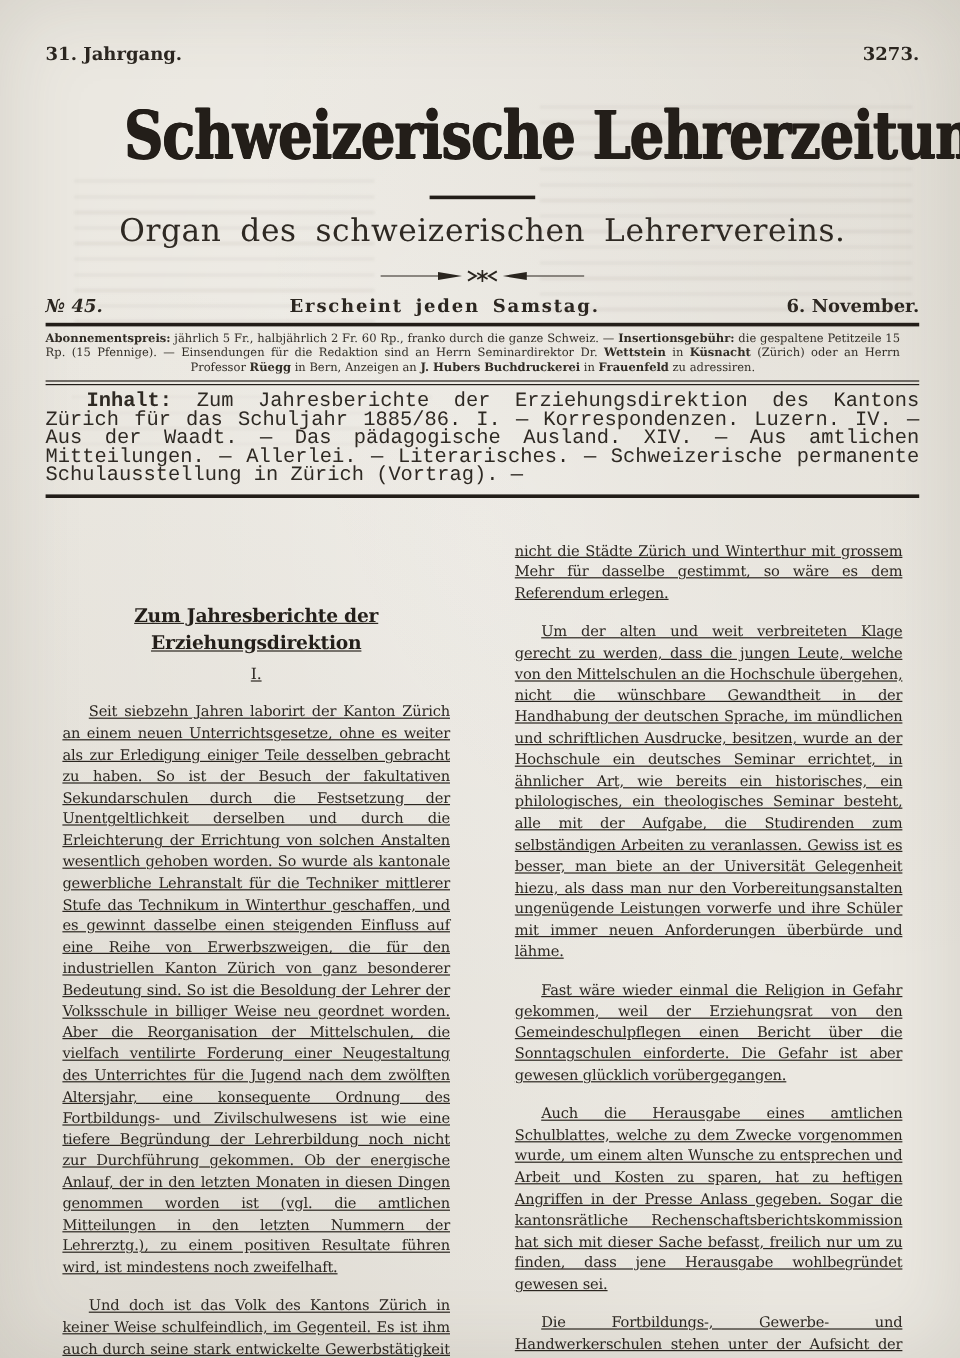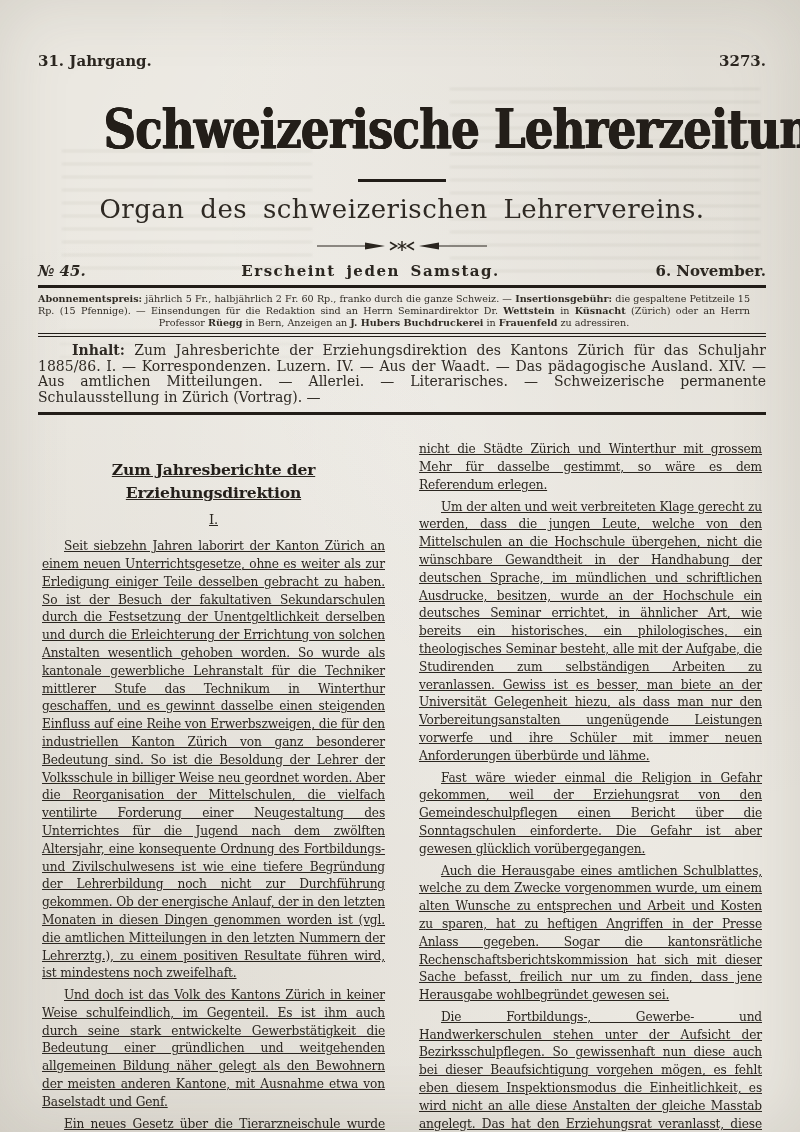--- a/index.html
+++ b/index.html
@@ -15,21 +15,21 @@
     background:var(--paper);
     background-image:
       radial-gradient(ellipse at 15% 90%, rgba(120,110,92,.10), transparent 55%),
       radial-gradient(ellipse at 88% 6%, rgba(120,110,92,.08), transparent 50%),
       radial-gradient(ellipse at 50% 40%, rgba(255,255,255,.25), transparent 70%);
     box-shadow: inset 0 0 70px rgba(95,86,70,.16);
     color:var(--ink);
     font-family:"DejaVu Serif","Liberation Serif",serif;
     overflow:hidden;
     box-sizing:border-box;
-    padding:52px 34px 0 38px;
+    padding:36px 34px 0 38px;
   }
   .ghost{position:absolute;pointer-events:none;
     background:repeating-linear-gradient(180deg, rgba(105,96,82,.09) 0 2px, transparent 2px 13px);
     filter:blur(1.2px);}
   .ghost.g1{left:450px;top:88px;width:310px;height:185px;}
   .ghost.g2{left:62px;top:150px;width:250px;height:120px;}
   .ghost.g3{left:60px;top:330px;width:300px;height:50px;opacity:.6;}
 
   .top-row{display:flex;justify-content:space-between;
     font-weight:bold;font-size:15px;}
@@ -47,35 +47,35 @@
   .ornament-wrap svg{vertical-align:middle;color:#2a251f;}
   .issue-row{display:flex;justify-content:space-between;align-items:baseline;
     margin-top:10px;padding-bottom:5px;font-size:15px;font-weight:bold;
     border-bottom:3px solid var(--rule);}
   .issue-no{font-style:italic;}
   .frequency{letter-spacing:1.5px;word-spacing:4px;}
   .fineprint{margin:5px 16px 4px 0;font-size:9.6px;line-height:12px;
     text-align:justify;text-align-last:center;color:#312c25;}
   .fineprint .b{font-weight:bold;}
   .double-rule{height:2.5px;border-top:1.6px solid var(--rule);border-bottom:1px solid var(--rule);}
-  .contents{margin:6px 0 7px 0;font-size:14px;line-height:15.5px;
-    text-align:justify;text-indent:34px;color:#2e2923;}
+  .contents{margin:6px 0 7px 0;font-size:17px;line-height:15.5px;
+    text-align:justify;text-indent:34px;color:#2e2923;font-family:Liberation Mono, monospace;}
   .contents .b{font-weight:bold;}
   .heavy-rule{height:3.2px;background:var(--rule);}
 
   .columns{display:flex;margin-top:22px;align-items:flex-end;text-decoration:underline;}
   .col{flex:1 1 0;font-size:12.2px;line-height:17.8px;letter-spacing:-.15px;
     text-align:justify;hyphens:auto;color:#2b2620;}
   .col.left{padding-right:12px;}
   .col.right{padding-left:13px;}
   .col-divider{width:1px;background:#4d473e;}
   h2.article-heading{margin:0 0 2px 0;text-align:center;
     font-size:15.6px;line-height:23px;font-weight:bold;color:#241f1a;letter-spacing:-.2px;}
   .section-num{text-align:center;font-size:13px;margin:7px 0 9px 0;}
-  .col p{margin:4px;}
+  .col p{margin:14px;}
   .col p.indent{text-indent:22px;}
 </style>
 </head>
 <body>
 
 <div class="page">
 
   <div class="ghost g1"></div>
   <div class="ghost g2"></div>
   <div class="ghost g3"></div>

